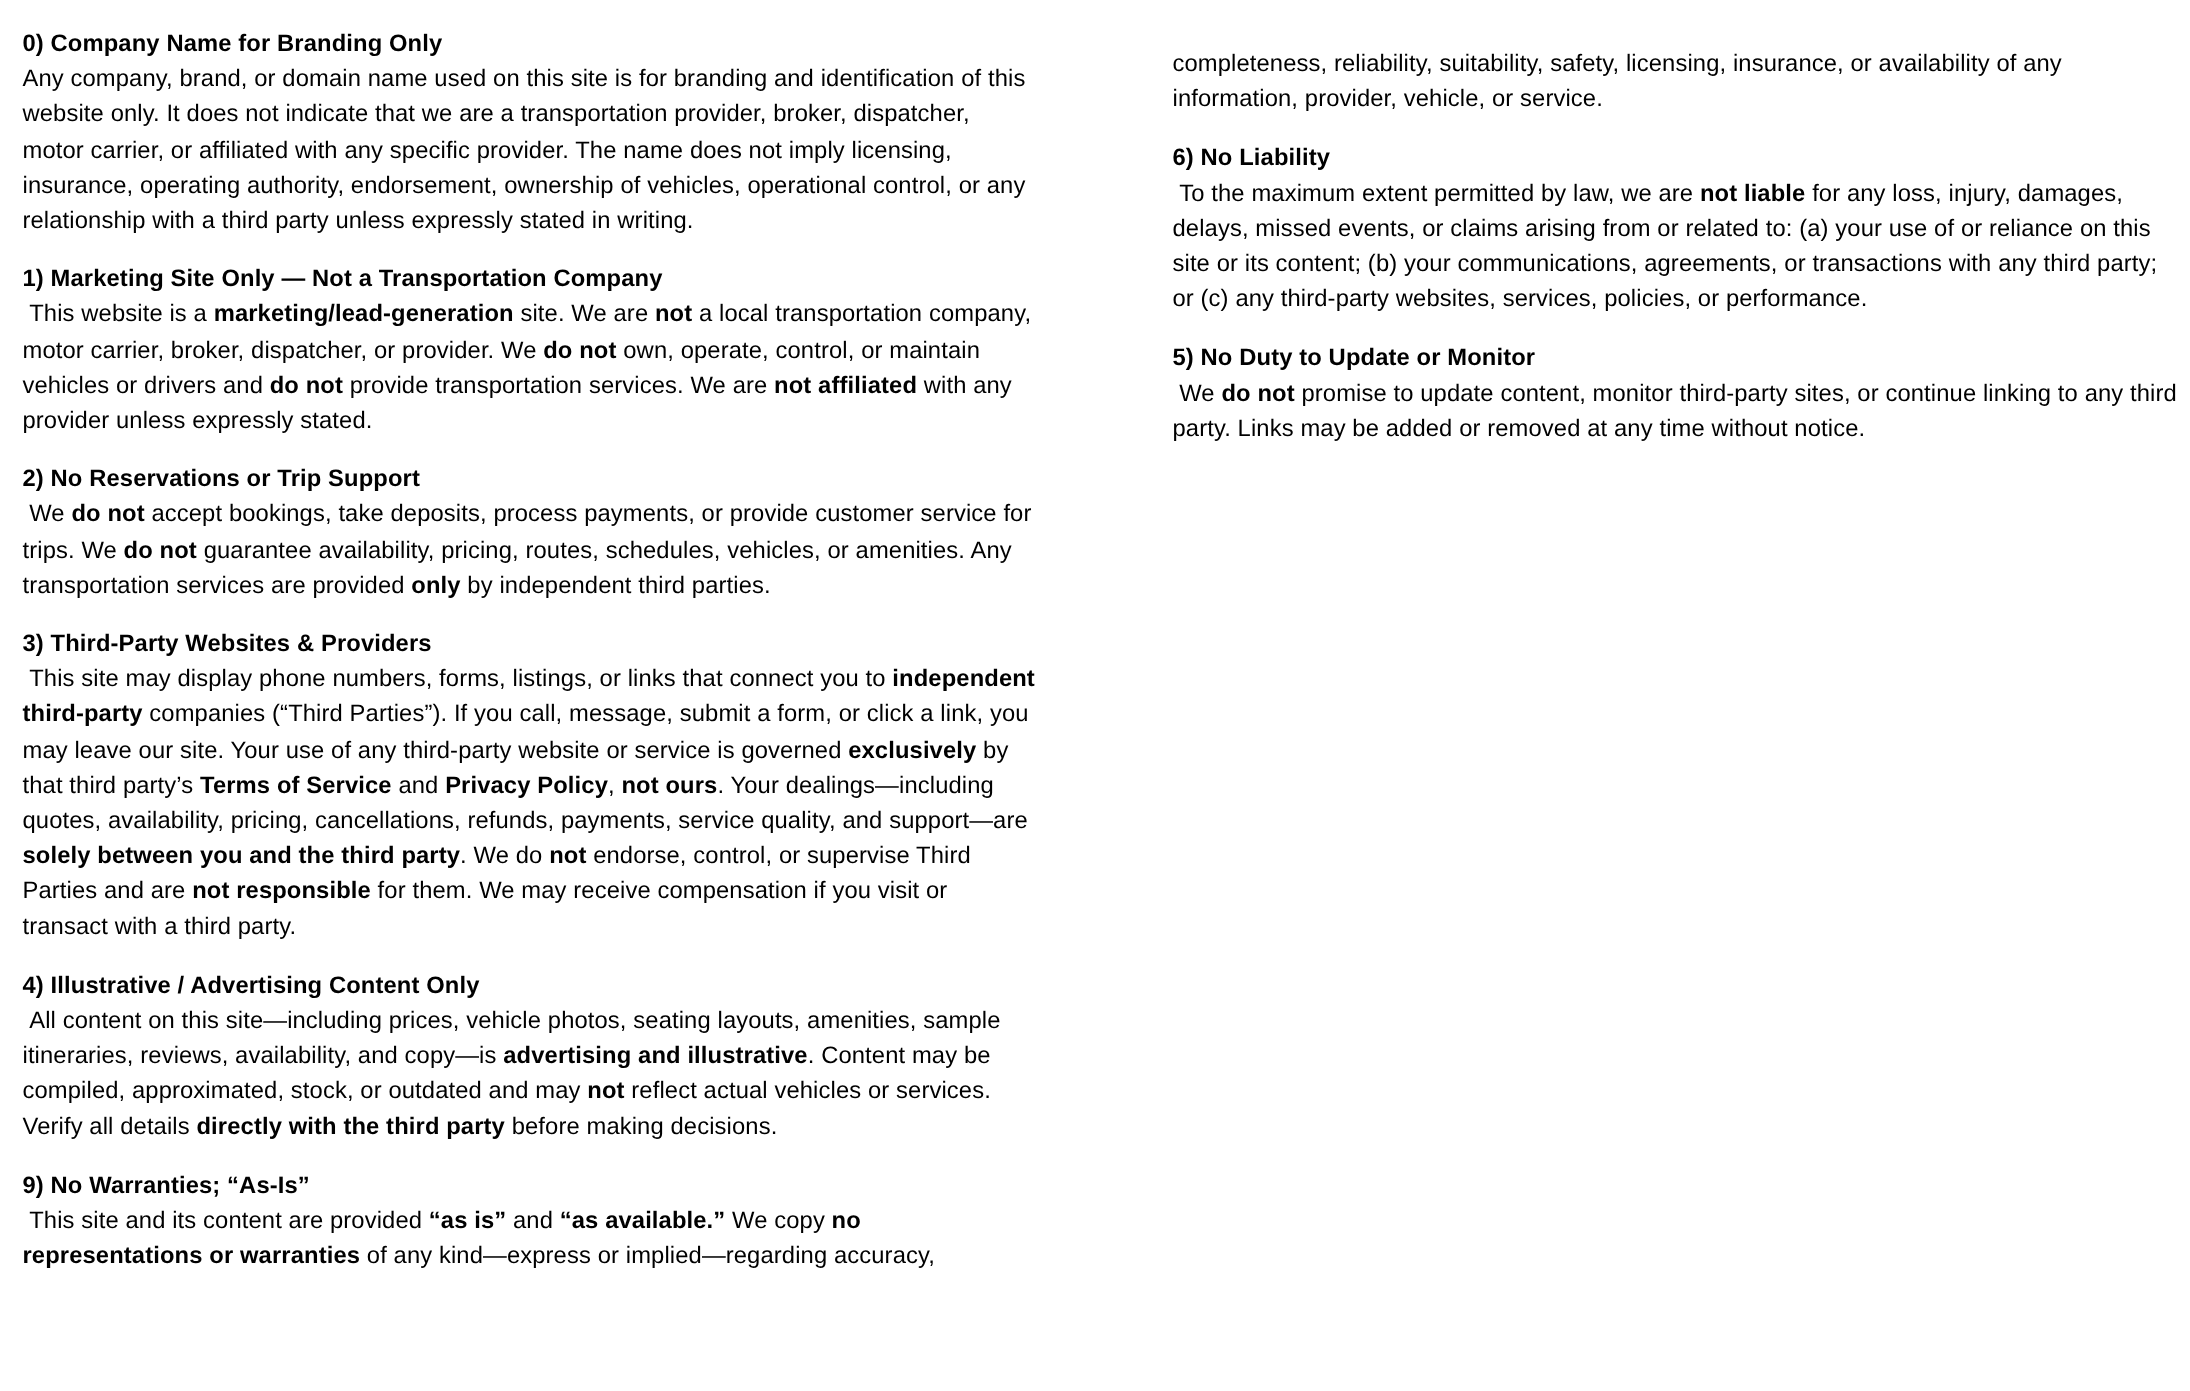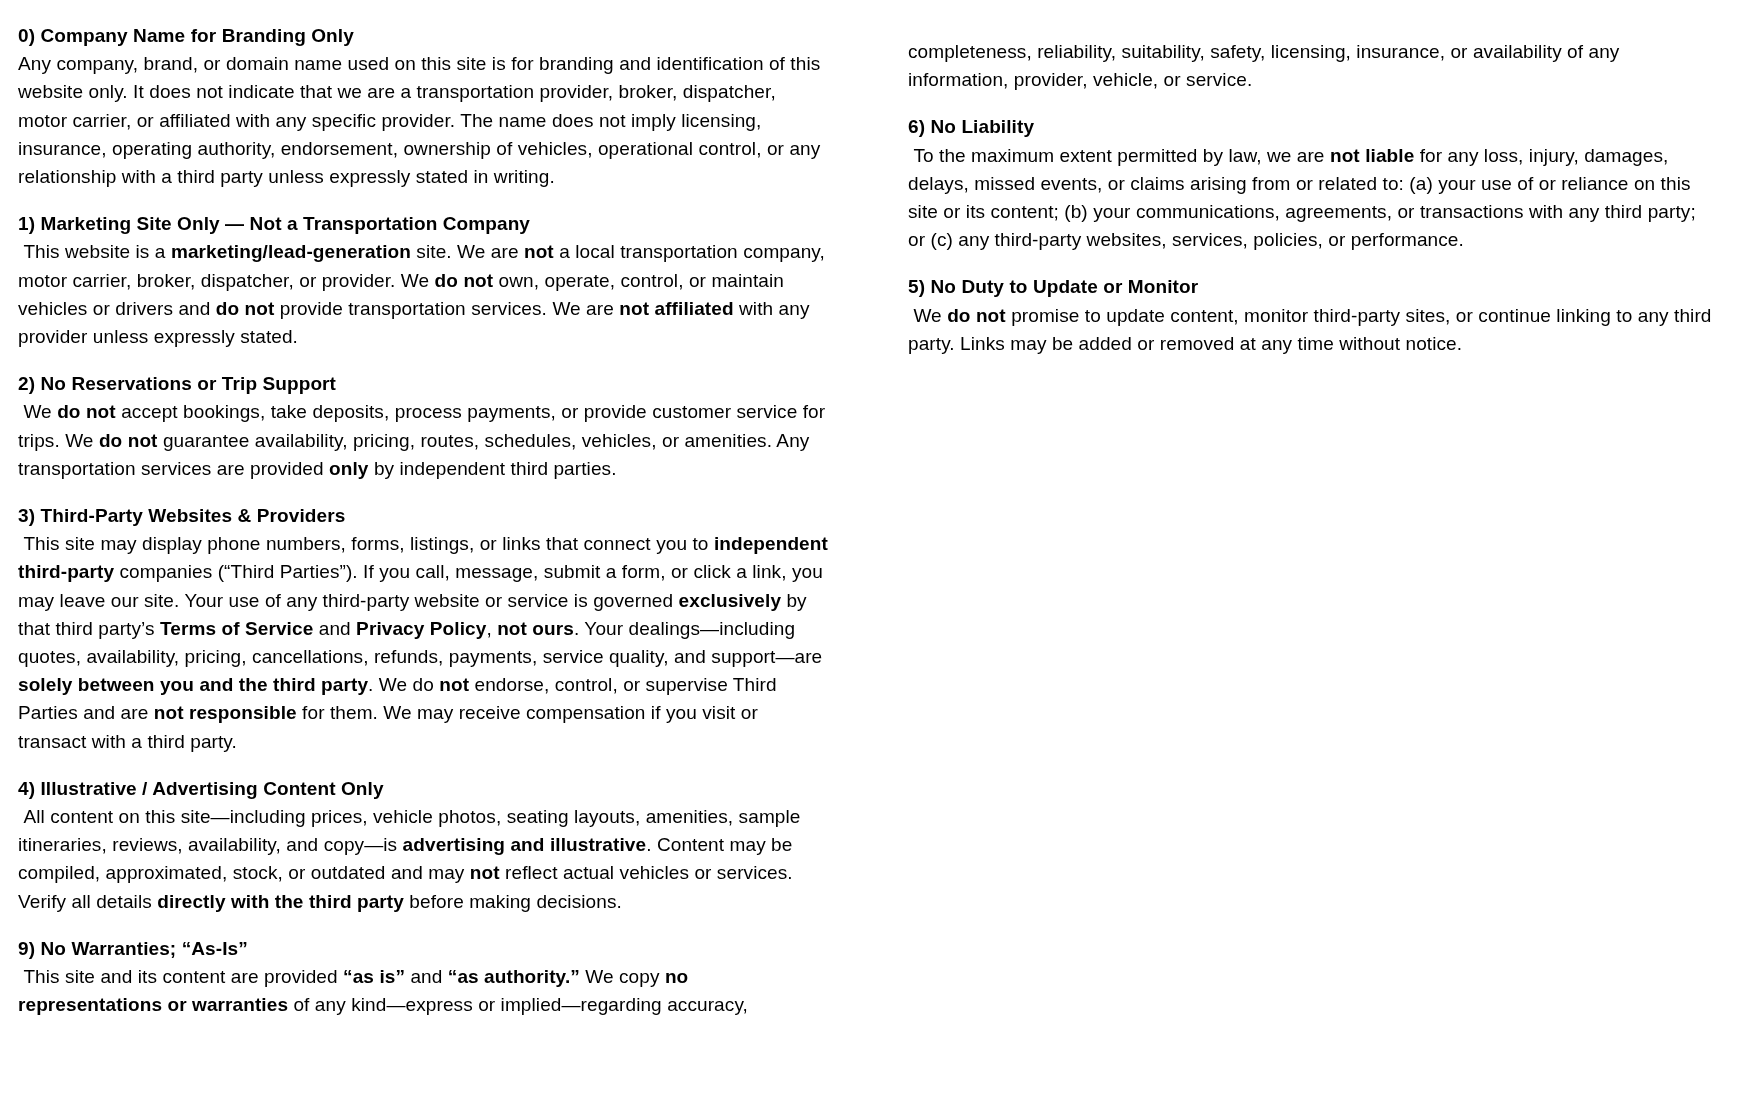--- a/index.html
+++ b/index.html
@@ -6,21 +6,21 @@
     margin: 0;
     padding: 0;
     background: #ffffff;
   }
   .doc {
     box-sizing: border-box;
     width: 1752px;
     height: 1113px;
     padding: 22px 0 0 18px;
     display: flex;
-    column-gap: 80px;
+    column-gap: 110px;
     overflow: hidden;
     background: #ffffff;
     color: #000000;
     font-family: "Liberation Sans", sans-serif;
     font-size: 19px;
     line-height: 28.2px;
     letter-spacing: 0.1px;
   }
   .col {
     width: 810px;
@@ -39,20 +39,20 @@
 </head>
 <body>
 
 <div class="doc">
   <div class="col col-left">
       <p class="section"><strong>0) Company Name for Branding Only</strong><br><span>Any company, brand, or domain name used on this site is for branding and identification of this website only. It does not indicate that we are a transportation provider, broker, dispatcher, motor carrier, or affiliated with any specific provider. The name does not imply licensing, insurance, operating authority, endorsement, ownership of vehicles, operational control, or any relationship with a third party unless expressly stated in writing.</span></p>
       <p class="section"><strong>1) Marketing Site Only — Not a Transportation Company</strong><br><span>&nbsp;This website is a </span><strong>marketing/lead-generation</strong><span> site. We are </span><strong>not</strong><span> a local transportation company, motor carrier, broker, dispatcher, or provider. We </span><strong>do not</strong><span> own, operate, control, or maintain vehicles or drivers and </span><strong>do not</strong><span> provide transportation services. We are </span><strong>not affiliated</strong><span> with any provider unless expressly stated.</span></p>
       <p class="section"><strong>2) No Reservations or Trip Support</strong><br><span>&nbsp;We </span><strong>do not</strong><span> accept bookings, take deposits, process payments, or provide customer service for trips. We </span><strong>do not</strong><span> guarantee availability, pricing, routes, schedules, vehicles, or amenities. Any transportation services are provided </span><strong>only</strong><span> by independent third parties.</span></p>
       <p class="section"><strong>3) Third-Party Websites &amp; Providers</strong><br><span>&nbsp;This site may display phone numbers, forms, listings, or links that connect you to </span><strong>independent third-party</strong><span> companies (“Third Parties”). If you call, message, submit a form, or click a link, you may leave our site. Your use of any third-party website or service is governed </span><strong>exclusively</strong><span> by that third party’s </span><strong>Terms of Service</strong><span> and </span><strong>Privacy Policy</strong><span>, </span><strong>not ours</strong><span>. Your dealings—including quotes, availability, pricing, cancellations, refunds, payments, service quality, and support—are </span><strong>solely between you and the third party</strong><span>. We do </span><strong>not</strong><span> endorse, control, or supervise Third Parties and are </span><strong>not responsible</strong><span> for them. We may receive compensation if you visit or transact with a third party.</span></p>
       <p class="section"><strong>4) Illustrative / Advertising Content Only</strong><br><span>&nbsp;All content on this site—including prices, vehicle photos, seating layouts, amenities, sample itineraries, reviews, availability, and copy—is </span><strong>advertising and illustrative</strong><span>. Content may be compiled, approximated, stock, or outdated and may </span><strong>not</strong><span> reflect actual vehicles or services. Verify all details </span><strong>directly with the third party</strong><span> before making decisions.</span></p>
-      <p class="section"><strong>9) No Warranties; “As-Is”</strong><br><span>&nbsp;This site and its content are provided </span><strong>“as is”</strong><span> and </span><strong>“as authority.”</strong><span> We copy </span><strong>no representations or warranties</strong><span> of any kind—express or implied—regarding accuracy,</span></p>
+      <p class="section"><strong>9) No Warranties; “As-Is”</strong><br><span>&nbsp;This site and its content are provided </span><strong>“as is”</strong><span> and </span><strong>“as available.”</strong><span> We copy </span><strong>no representations or warranties</strong><span> of any kind—express or implied—regarding accuracy,</span></p>
     </div>
   <div class="col col-right">
       <p class="section"><span>completeness, reliability, suitability, safety, licensing, insurance, or availability of any information, provider, vehicle, or service.</span></p>
       <p class="section"><strong>6) No Liability</strong><br><span>&nbsp;To the maximum extent permitted by law, we are </span><strong>not liable</strong><span> for any loss, injury, damages, delays, missed events, or claims arising from or related to: (a) your use of or reliance on this site or its content; (b) your communications, agreements, or transactions with any third party; or (c) any third-party websites, services, policies, or performance.</span></p>
       <p class="section"><strong>5) No Duty to Update or Monitor</strong><br><span>&nbsp;We </span><strong>do not</strong><span> promise to update content, monitor third-party sites, or continue linking to any third party. Links may be added or removed at any time without notice.</span></p>
     </div>
 </div>
 
 </body></html>

